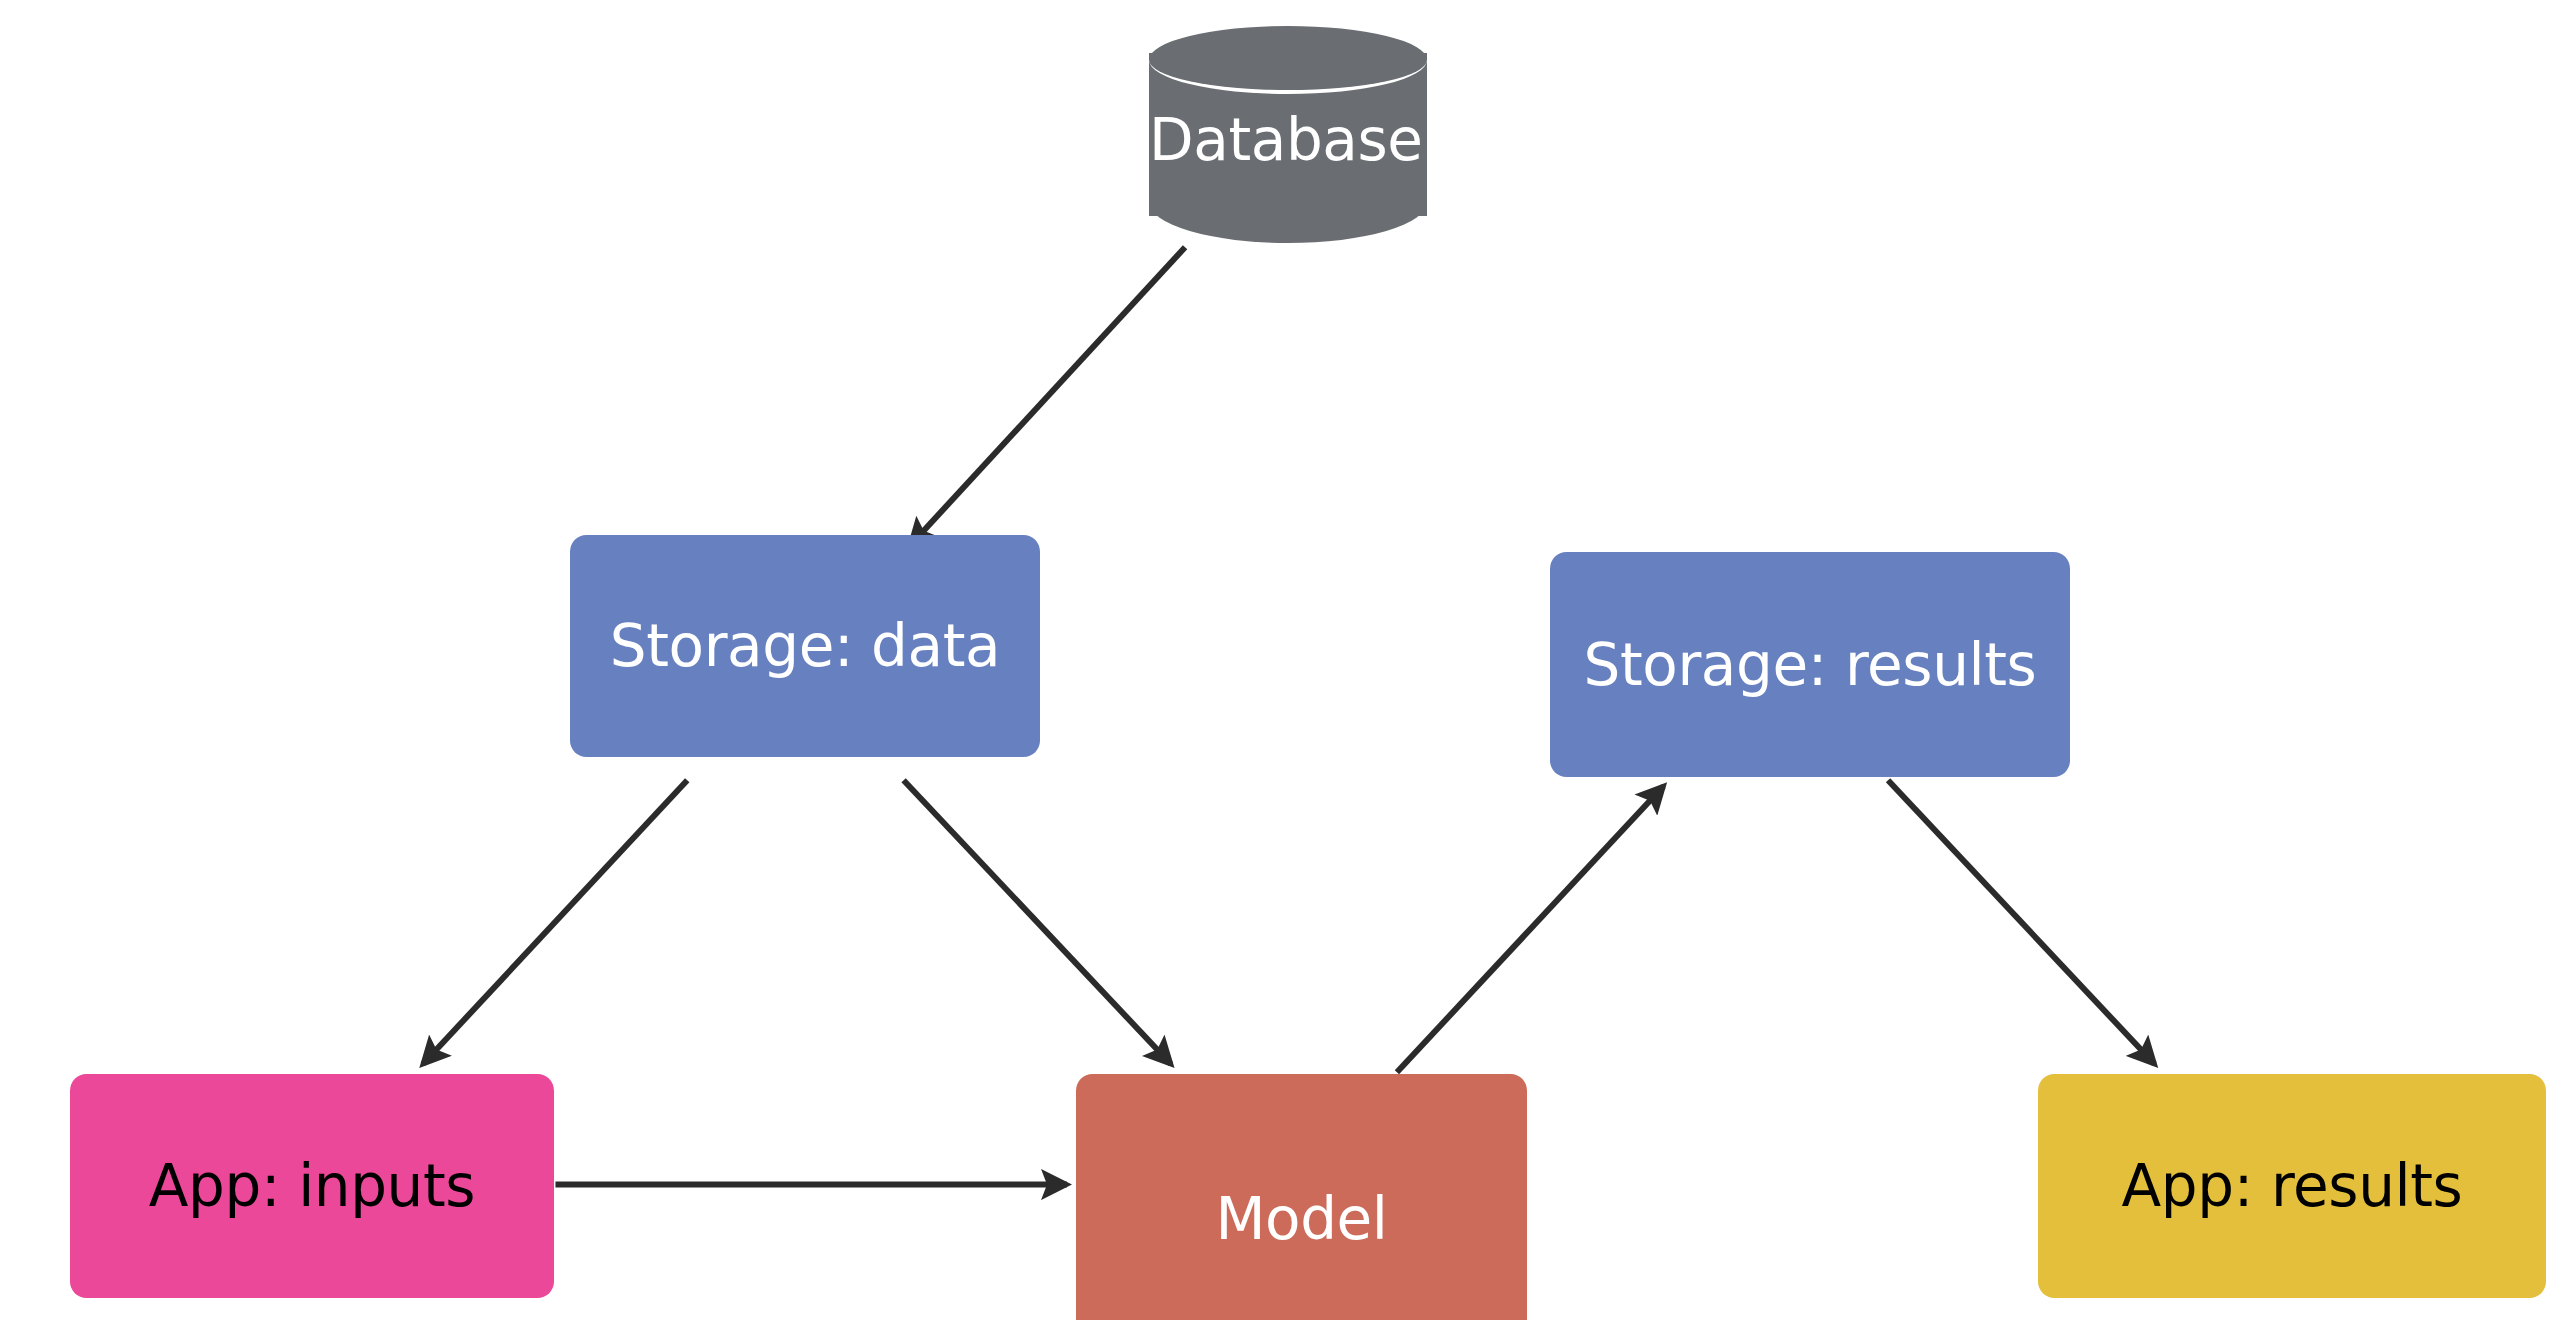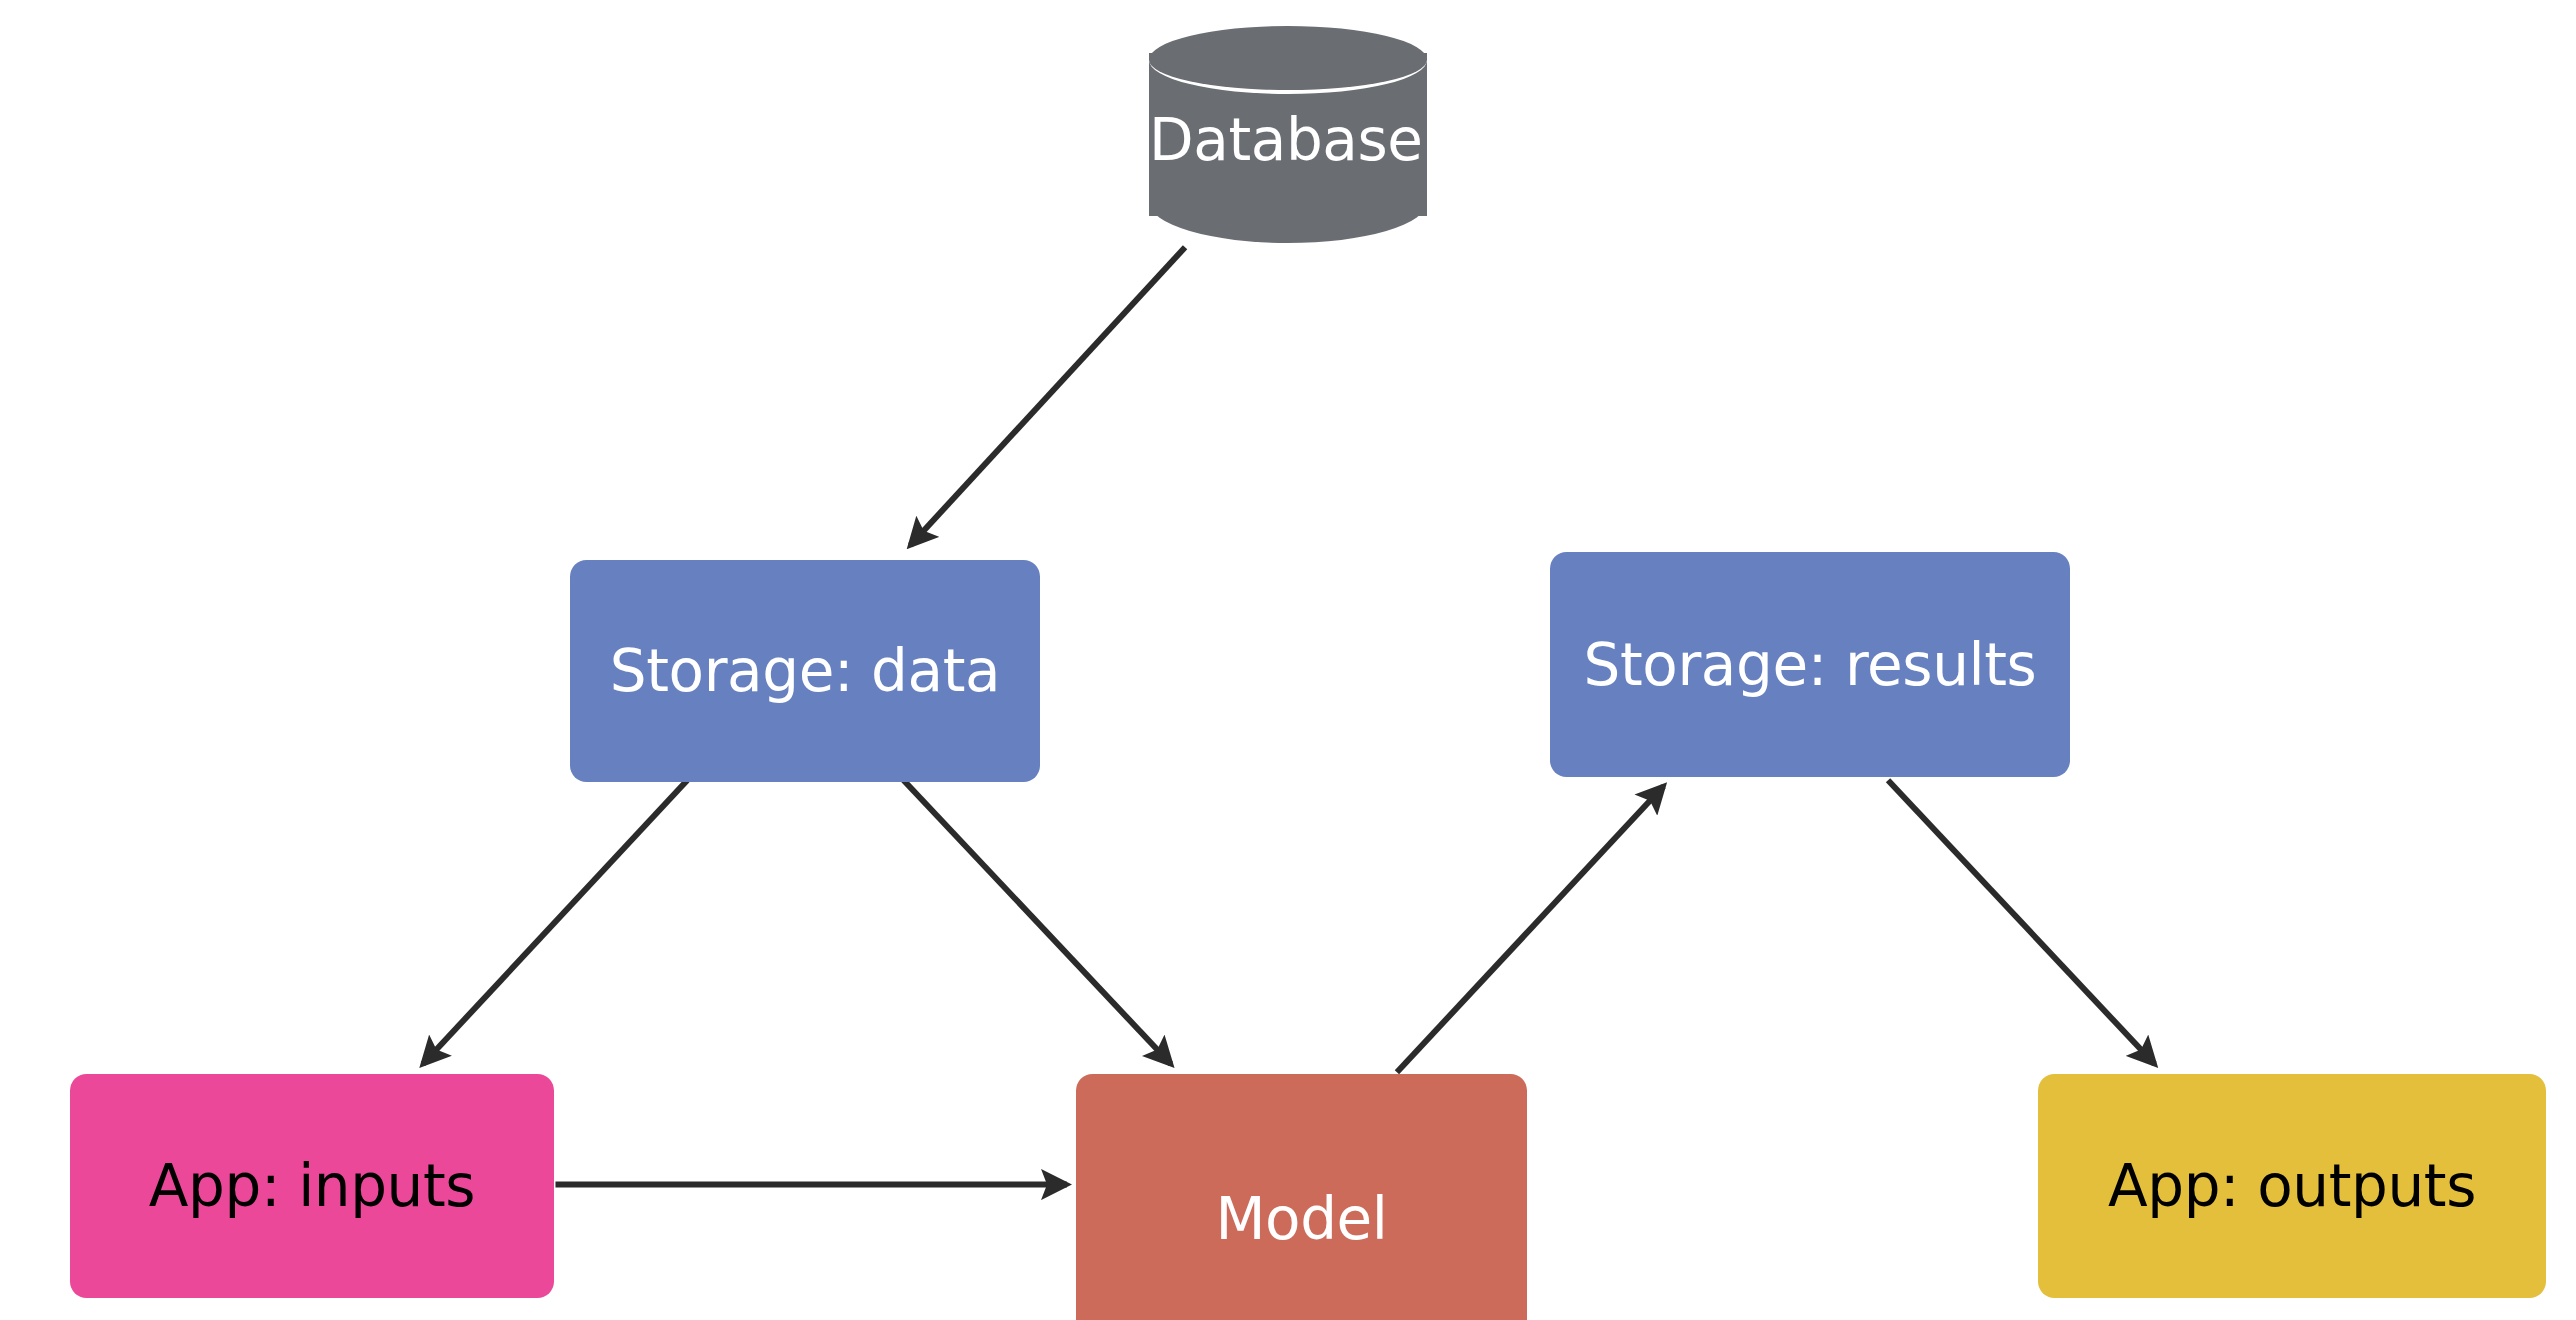--- a/index.html
+++ b/index.html
@@ -39,21 +39,21 @@
     line-height: 1;
     white-space: nowrap;
     letter-spacing: -0.4px;
   }
   
   .rect-node {
     border-radius: 16.5px;
   }
   .node-storage-data {
     left: 570px;
-    top: 560px;
+    top: 535px;
     width: 470px;
     height: 222px;
     background: #6680C0;
   }
   .node-storage-results {
     left: 1550px;
     top: 552px;
     width: 520px;
     height: 225px;
     background: #6680C0;
@@ -186,17 +186,17 @@
 
   <div class="node rect-node node-app-inputs">
     <span class="node-label label-black">App: inputs</span>
   </div>
 
   <div class="node rect-node node-model">
     <span class="node-label label-white">Model</span>
   </div>
 
   <div class="node rect-node node-app-outputs">
-    <span class="node-label label-black">App: outputs</span>
+    <span class="node-label label-black">App: results</span>
   </div>
 
 </div>
 
 
 </body></html>

